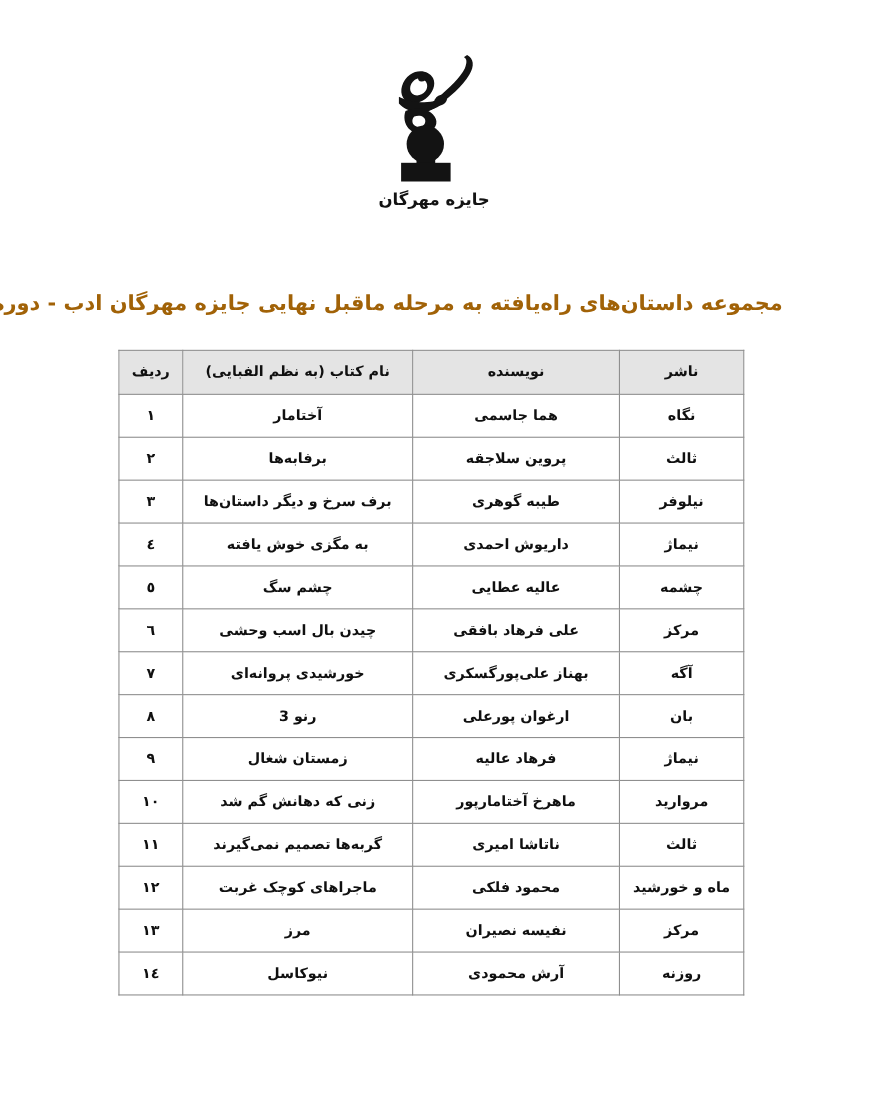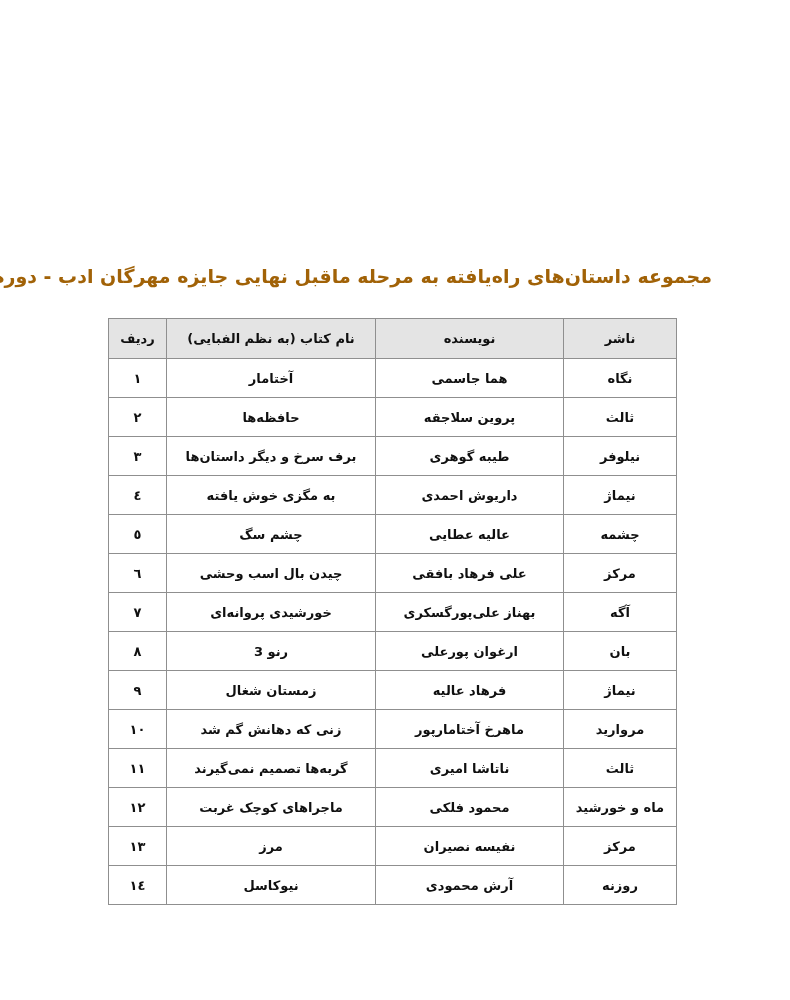--- a/index.html
+++ b/index.html
@@ -101,20 +101,44 @@
   td.cell-num {
     font-size: 13.5px;
     letter-spacing: 0.5px;
   }
 </style>
 </head>
 <body>
 
 <div class="page">
 
+  <div class="logo-block">
+    <svg class="logo-mark" viewBox="0 0 112 122" aria-hidden="true">
+      <g fill="#131313">
+
+        <path d="M86 6 C92 9 93 16 88 24 C82 34 70 45 57 54 C52 57 47 59 43 60 C46 56 52 51 59 45 C70 36 80 26 84 18 C86 13 86 9 83 8 Z"></path>
+
+        <path d="M34 24 C41 19 51 20 55 27 C58 33 55 41 48 46 C41 51 32 51 28 45 C24 39 27 29 34 24 Z M38 29 C34 32 33 38 36 41 C39 44 45 43 48 39 C51 35 50 30 46 28 C43 27 40 27 38 29 Z"></path>
+
+        <path d="M24 44 C30 47 38 49 47 49 C55 49 62 47 68 44 C66 50 59 55 49 57 C39 59 29 56 24 50 Z"></path>
+
+        <path d="M30 57 C38 53 49 54 55 60 C60 65 59 72 52 76 C46 79 38 78 33 73 C29 69 28 62 30 57 Z M38 62 C35 65 36 70 40 71 C44 72 48 70 48 66 C48 62 43 60 38 62 Z"></path>
+
+        <ellipse cx="62" cy="47" rx="6" ry="4.5" transform="rotate(-28 62 47)"></ellipse>
+        <ellipse cx="46" cy="26" rx="5" ry="3.6" transform="rotate(-35 46 26)"></ellipse>
+
+        <circle cx="48" cy="87" r="17"></circle>
+
+        <rect x="40" y="96" width="17" height="11"></rect>
+
+        <rect x="26" y="104" width="45" height="17"></rect>
+      </g>
+    </svg>
+    <div class="logo-caption">جایزه مهرگان</div>
+  </div>
 
   <div class="doc-title">مجموعه داستان‌های راه‌یافته به مرحله ماقبل نهایی جایزه مهرگان ادب - دوره‌های بیست‌ویکم و بیست‌ودوم</div>
 
   <div class="table-wrap">
     <table class="listing">
       <colgroup>
         <col class="c-pub">
         <col class="c-author">
         <col class="c-book">
         <col class="c-radif">
@@ -130,21 +154,21 @@
       <tbody id="listing-body">
           <tr>
             <td>نگاه</td>
             <td>هما جاسمی</td>
             <td>آختامار</td>
             <td class="cell-num">١</td>
           </tr>
           <tr>
             <td>ثالث</td>
             <td>پروین سلاجقه</td>
-            <td>حافظه‌ها</td>
+            <td>برفابه‌ها</td>
             <td class="cell-num">٢</td>
           </tr>
           <tr>
             <td>نیلوفر</td>
             <td>طیبه گوهری</td>
             <td>برف سرخ و دیگر داستان‌ها</td>
             <td class="cell-num">٣</td>
           </tr>
           <tr>
             <td>نیماژ</td>

